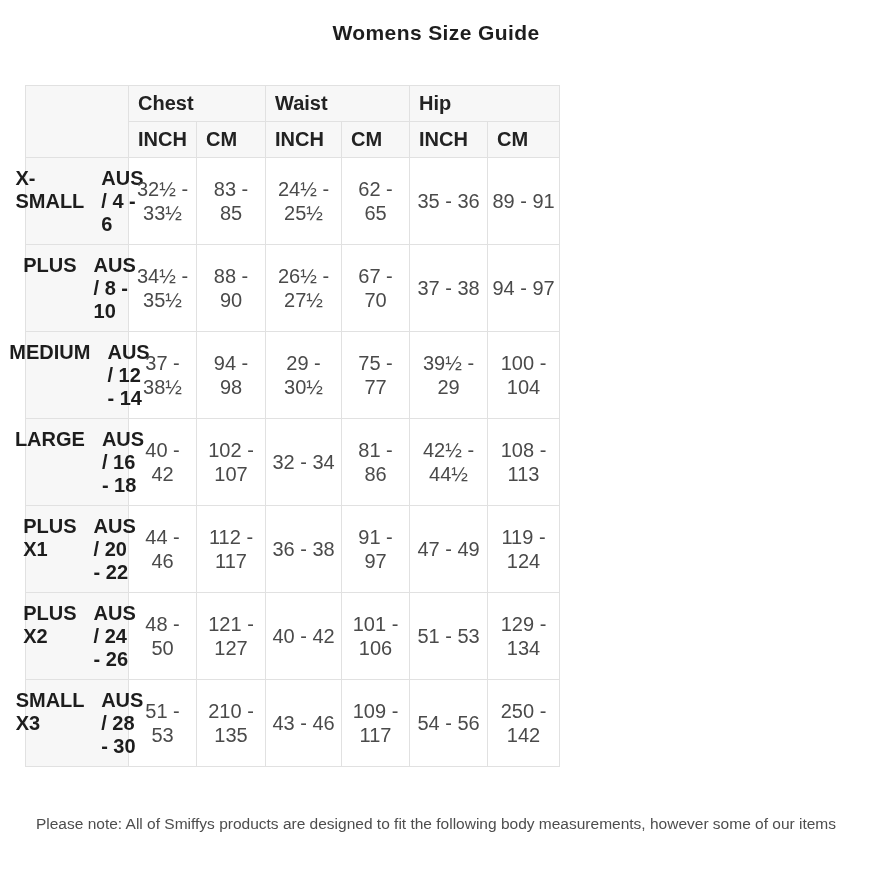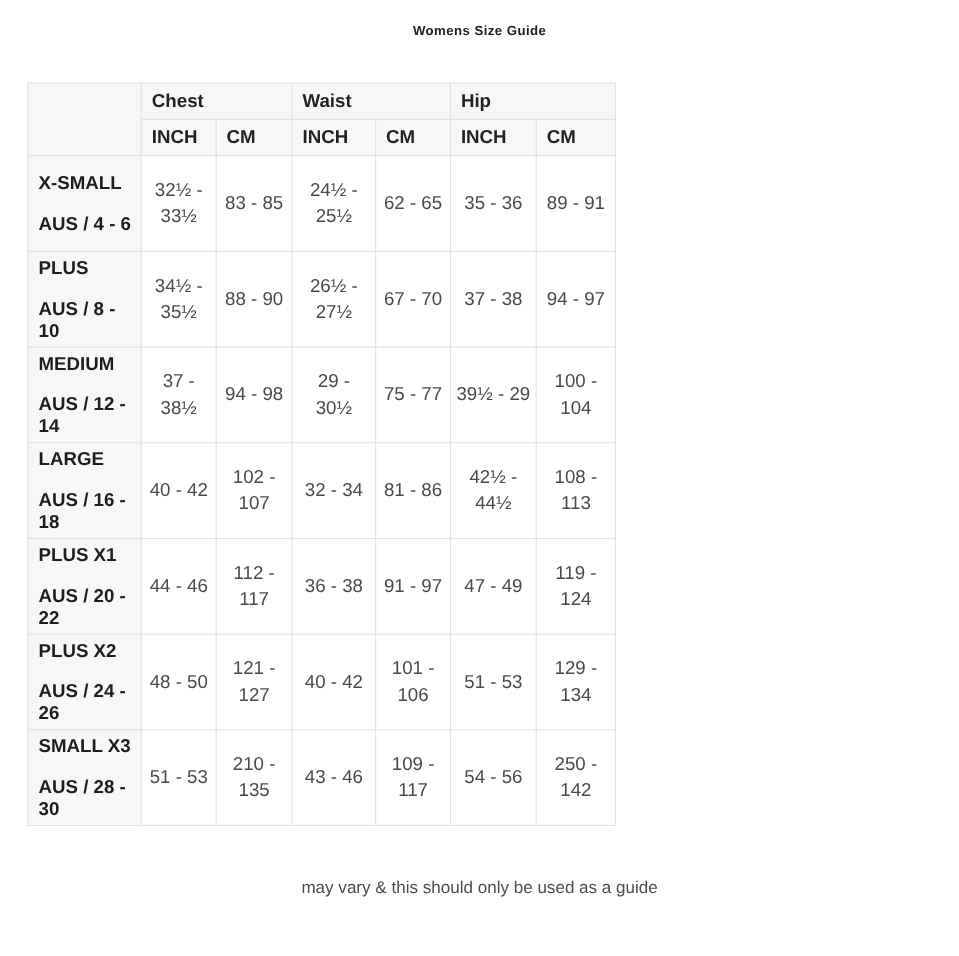--- a/index.html
+++ b/index.html
@@ -11,36 +11,36 @@
   .page {
     position: relative;
     width: 872px;
     height: 869px;
     background: #ffffff;
     overflow: hidden;
   }
   .page-title {
     padding-top: 21px;
     text-align: center;
-    font-size: 12px;
+    font-size: 21px;
     font-weight: 700;
     color: #1e1e1e;
     letter-spacing: 0.4px;
   }
   table.size-table {
     border-collapse: collapse;
     table-layout: fixed;
     margin: 40px 0 0 25px;
     width: 534px;
     background: #ffffff;
   }
   table.size-table th,
   table.size-table td {
     border: 1px solid #e1e1e1;
-    font-size: 17px;
+    font-size: 20px;
     vertical-align: middle;
     box-sizing: border-box;
   }
   
   thead th {
     background: #f7f7f7;
     color: #222222;
     font-weight: 700;
     text-align: left;
     padding: 6px 6px 6px 9px;
@@ -51,21 +51,21 @@
   tbody tr { height: 87px; }
   tbody th.row-label {
     background: #f7f7f7;
     text-align: left;
     padding: 0 4px 0 9px;
     font-weight: 700;
     color: #1d1d1d;
   }
   .row-label-inner {
     display: flex;
-    flex-direction: column;
+    flex-direction: row;
     justify-content: center;
     gap: 17px;
     height: 100%;
   }
   tbody td.measure {
     text-align: center;
     color: #4a4a4a;
     padding: 4px 4px;
     line-height: 24px;
     font-weight: 400;
@@ -207,16 +207,16 @@
         <td class="measure">210 - 135</td>
         <td class="measure">43 - 46</td>
         <td class="measure">109 - 117</td>
         <td class="measure">54 - 56</td>
         <td class="measure">250 - 142</td>
       </tr>
     </tbody>
   </table>
 
   <div class="note">
-    <div>may vary &amp; this should only be used as a guide</div>
+    <div>Please note: All of Smiffys products are designed to fit the following body measurements, however some of our items</div>
   </div>
 
 </div>
 
 </body></html>

